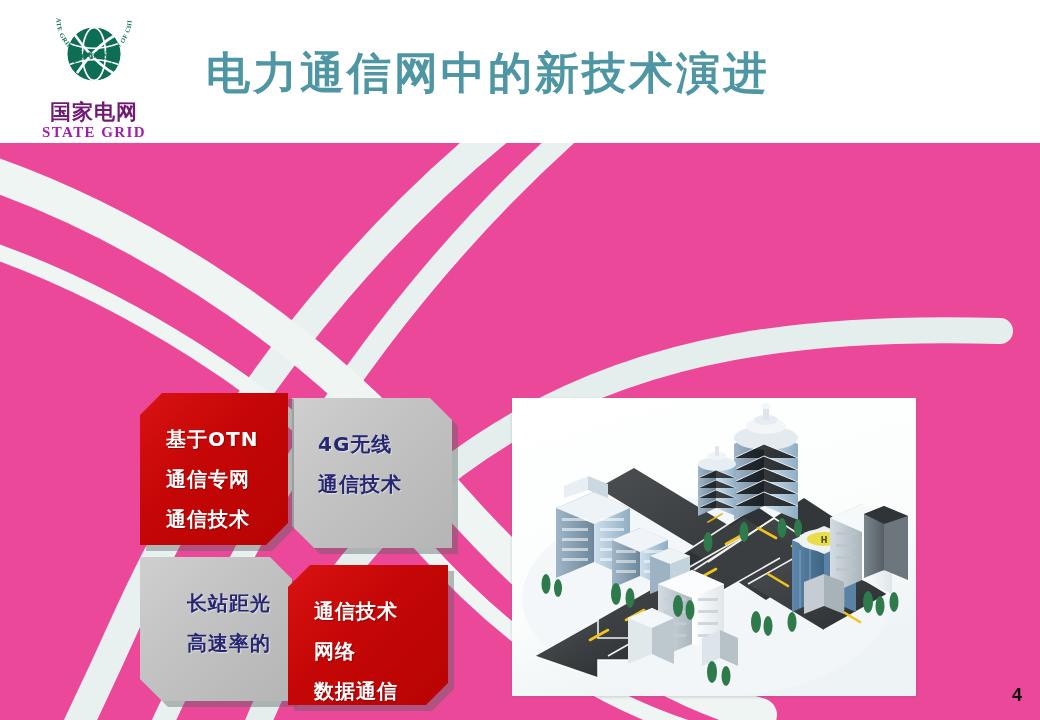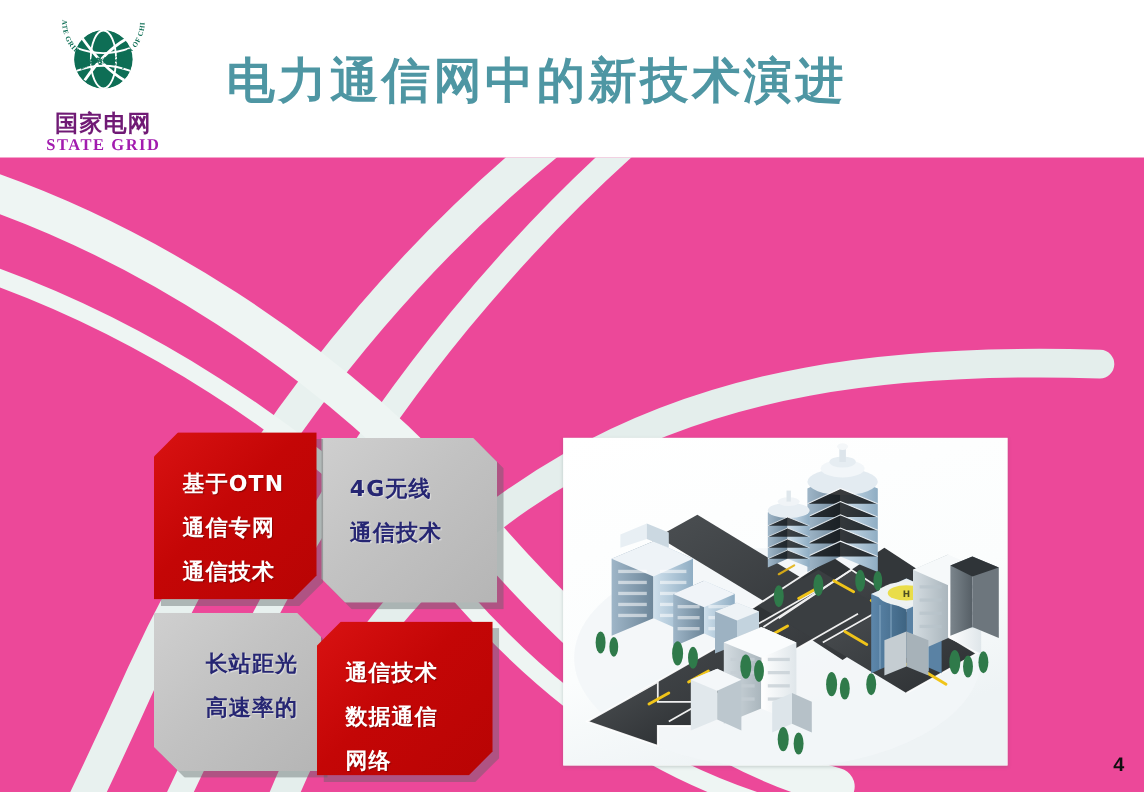--- a/index.html
+++ b/index.html
@@ -276,22 +276,22 @@
           <div class="line">长站距光</div>
           <div class="line">高速率的</div>
         </div>
       </div>
 
       <div class="tile tile-red" id="tile-high">
         <div class="shadow"></div>
         <div class="face"></div>
         <div class="lines">
           <div class="line">通信技术</div>
+          <div class="line">网络</div>
           <div class="line">数据通信</div>
-          <div class="line">网络</div>
         </div>
       </div>
 
     </div>
 
     <div id="city-figure">
       <svg width="404" height="298" viewBox="0 0 404 298">
         <defs>
           <linearGradient id="gSky" x1="0" y1="0" x2="0.4" y2="1">
             <stop offset="0%" stop-color="#ffffff"></stop>

